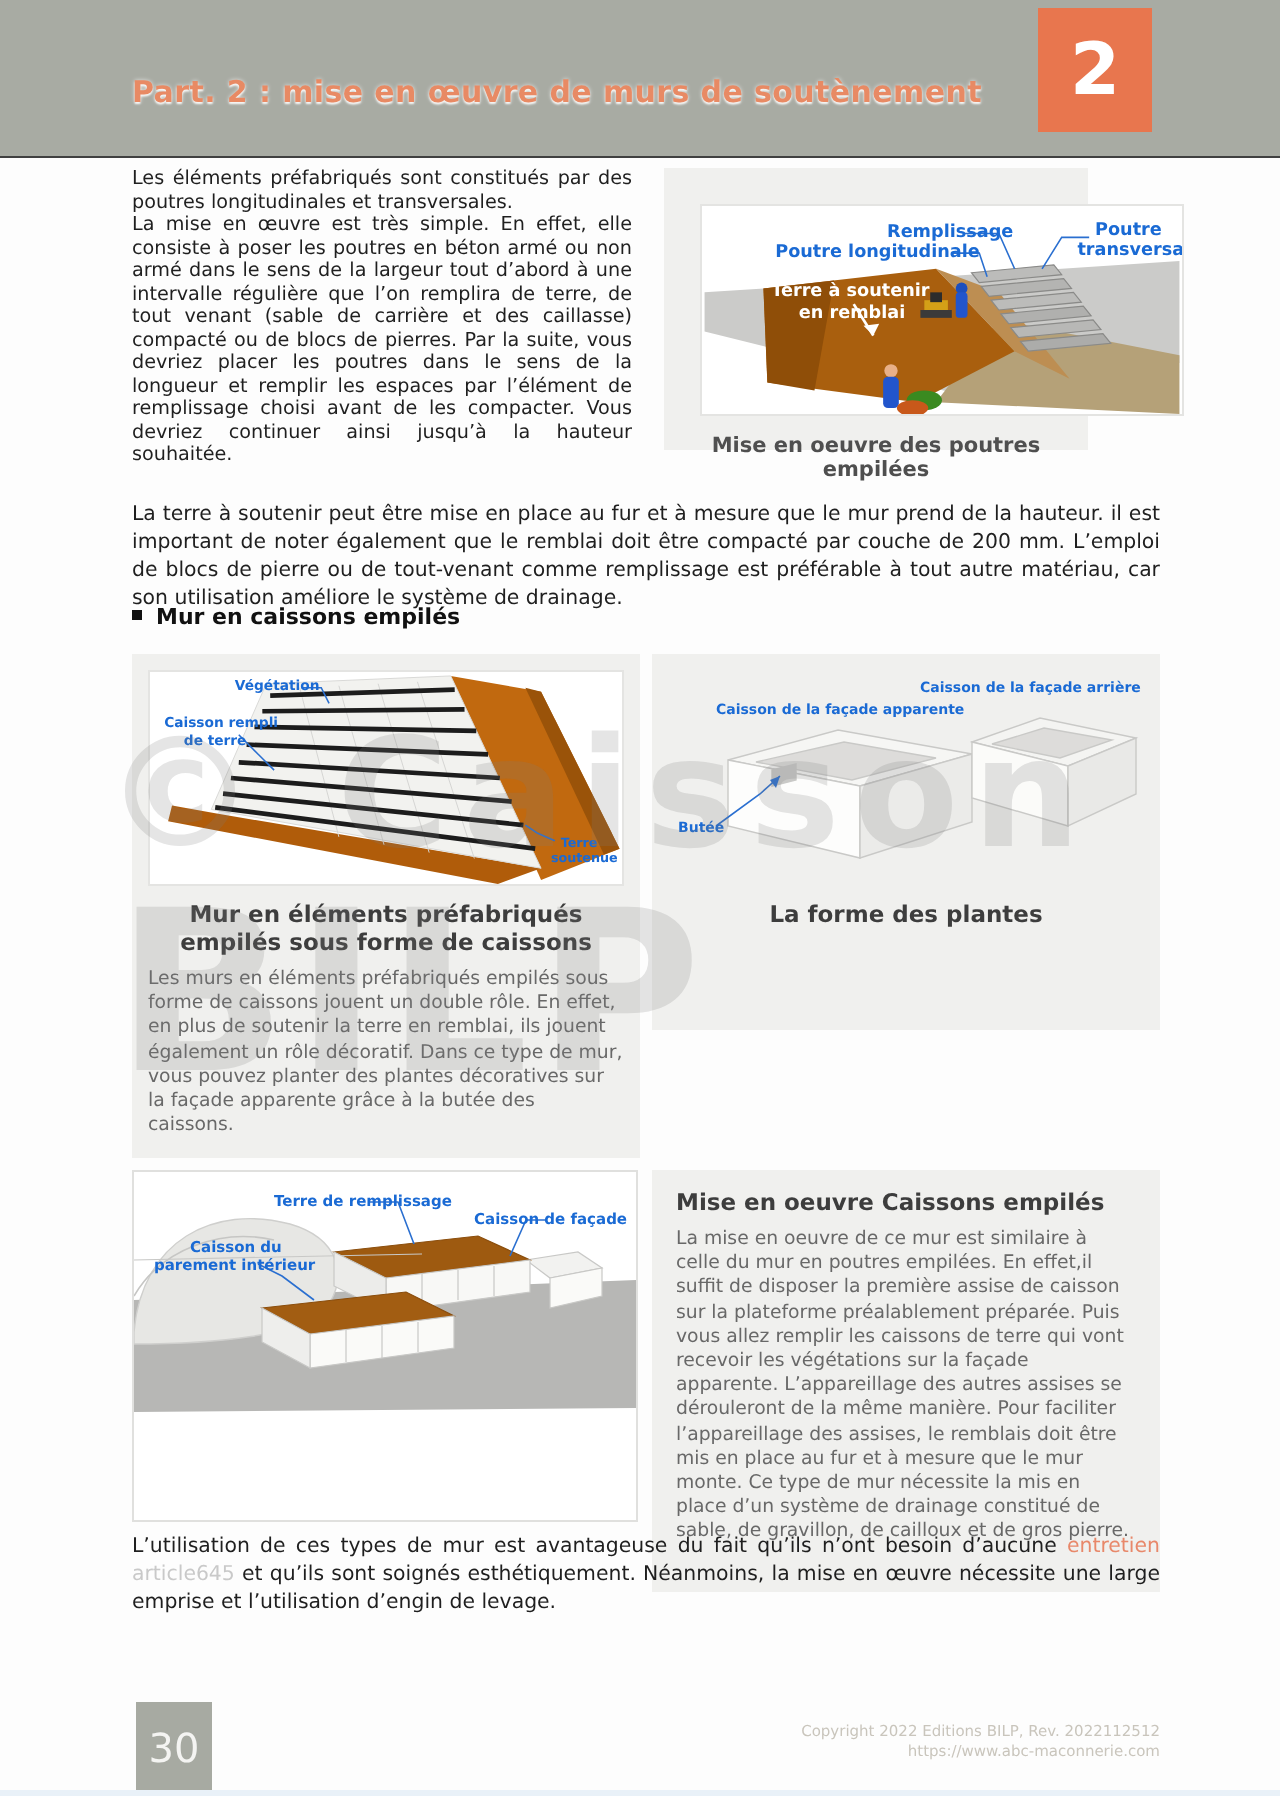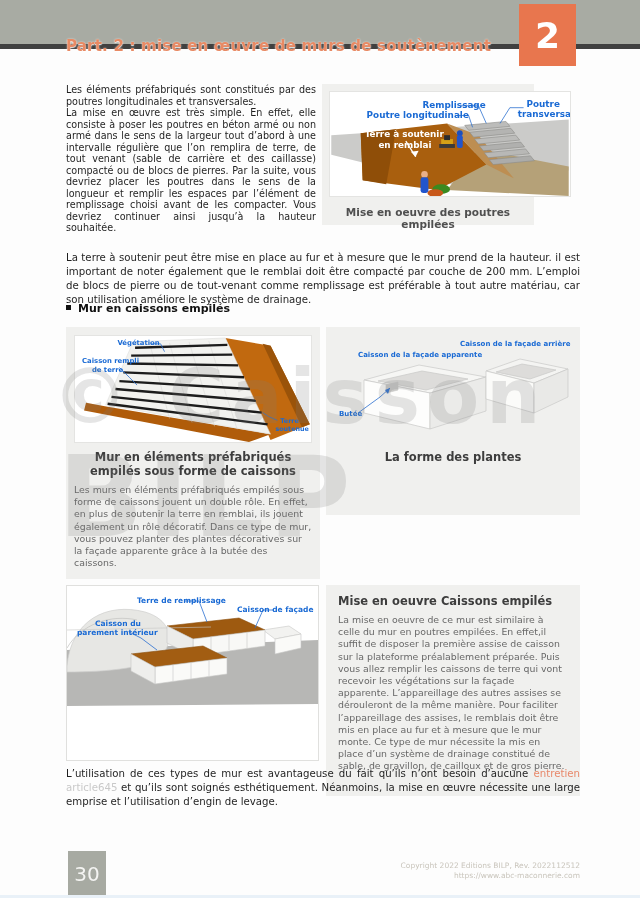--- a/index.html
+++ b/index.html
@@ -2,41 +2,41 @@
 <html><head>
 <meta charset="utf-8">
 <style>
   * { margin:0; padding:0; box-sizing:border-box; }
   html,body { background:#ffffff; }
   .page {
     position:relative; width:640px; height:898px; overflow:hidden;
     background:#fdfdfd; font-family:"DejaVu Sans", sans-serif; color:#2b2b2b;
   }
   
-  .topbar { position:absolute; left:0; top:0; width:640px; height:49px;
-    background:#a8aba3; border-bottom:5px solid #404040; }
+  .topbar { position:absolute; left:0; top:0; width:640px; height:79px;
+    background:#a8aba3; border-bottom:1px solid #404040; }
   .page-title { position:absolute; left:66px; top:37px; font-size:15px; font-weight:bold;
     color:#e88a64; text-shadow:0 1px 1px rgba(255,255,255,.85), 0 0 2px rgba(255,255,255,.7);
     letter-spacing:.2px; }
   .chapnum { position:absolute; left:519px; top:4px; width:57px; height:62px;
     background:#e8764e; color:#ffffff; font-size:36px; font-weight:bold;
     display:flex; align-items:center; justify-content:center; }
   .intro-left { position:absolute; left:66px; top:84px; width:250px;
     font-size:9.6px; line-height:11.5px; text-align:justify; color:#1f1f1f; }
   .para-full { position:absolute; left:66px; width:514px; font-size:10.2px;
     line-height:14px; text-align:justify; color:#1f1f1f; }
   .p2 { top:251px; }
   .p3 { top:767px; }
   .link-orange { color:#e8886a; }
   .link-gray { color:#c9c9c9; }
   .bullet-heading { position:absolute; left:66px; top:302px; font-size:11px; font-weight:bold; color:#111; }
   .bullet-heading .sq { display:inline-block; width:5px; height:5px; background:#111; margin-right:7px; vertical-align:2px; }
   
   .graybox { position:absolute; background:#f0f0ee; }
-  .fig1box { left:322px; top:84px; width:212px; height:141px; padding:7px; }
+  .fig1box { left:332px; top:84px; width:212px; height:141px; padding:18px; }
   .img-panel { background:#ffffff; border:1px solid #e4e4e2; }
   .caption { text-align:center; font-weight:bold; color:#4f4f4f; font-size:10.5px; margin-top:5px; }
   .boxA { left:66px; top:327px; width:254px; min-height:250px; padding:8px 8px 10px; }
   .boxB { left:326px; top:327px; width:254px; min-height:188px; padding:8px 8px 10px; }
   .boxD { left:326px; top:585px; width:254px; min-height:167px; padding:9px 12px 23px; }
   .cap2 { font-size:11.5px; color:#3d3d3d; line-height:14px; margin-top:3px; }
   .boxtext { font-size:9.4px; line-height:12.2px; color:#686868; margin-top:6px; text-align:left; }
   .boxD-head { font-size:11.5px; font-weight:bold; color:#3d3d3d; }
   .panelC { position:absolute; left:66px; top:585px; width:253px; height:176px;
     background:#ffffff; border:1px solid #e0e0de; }

